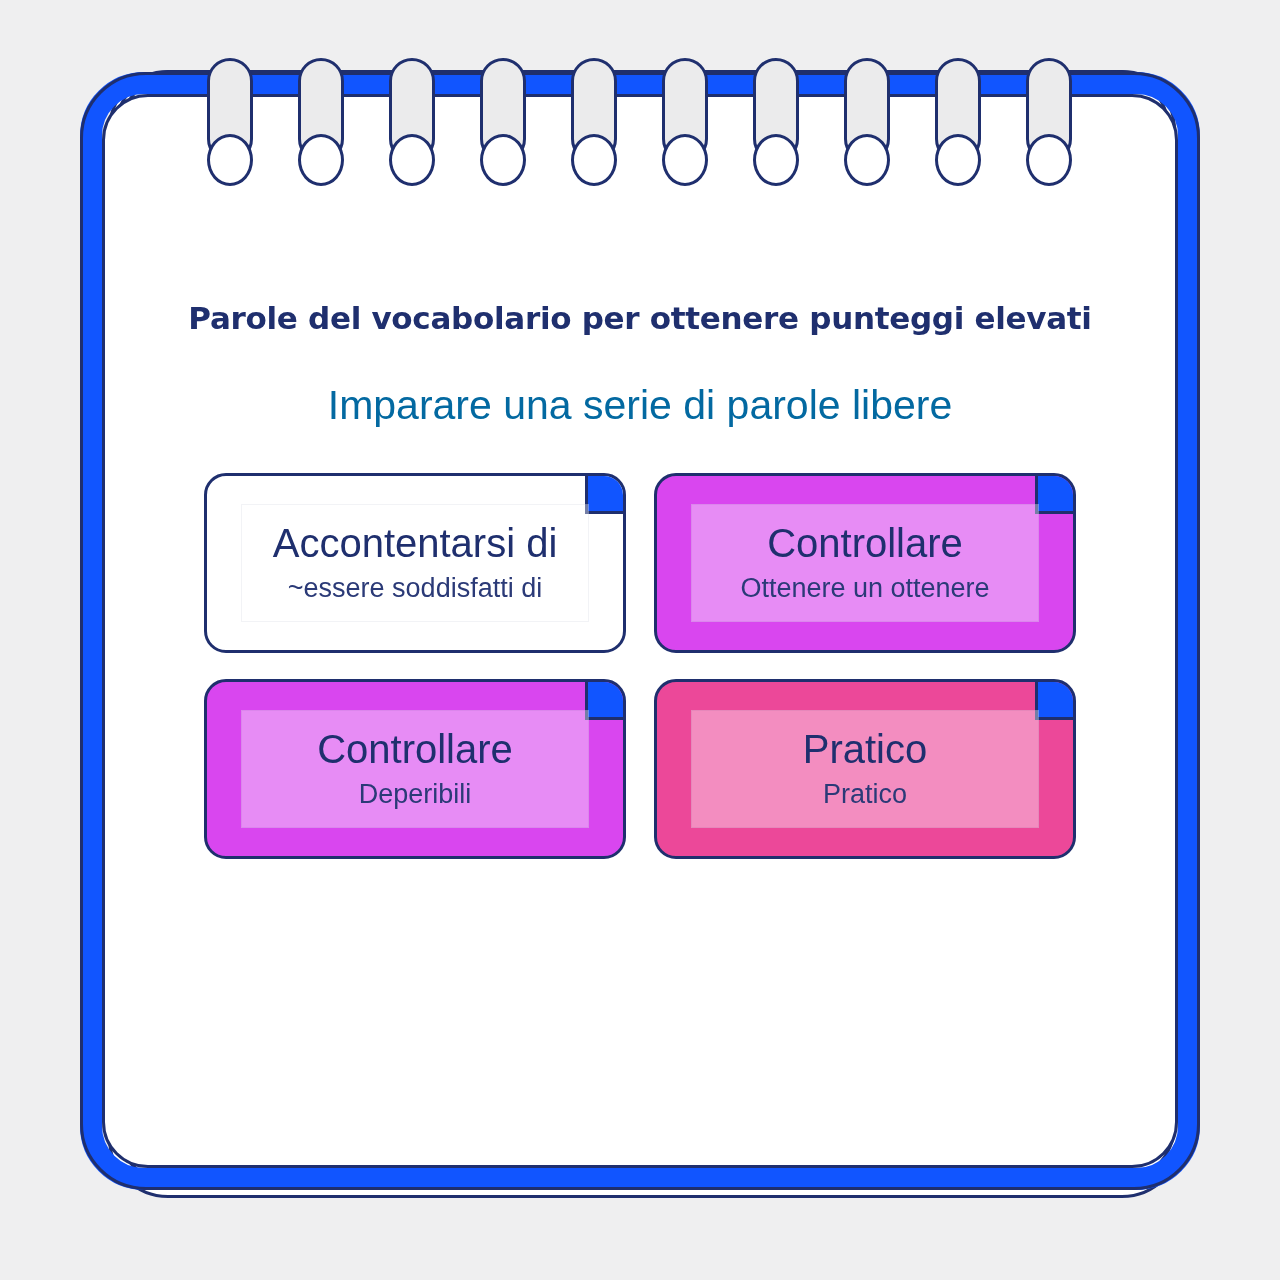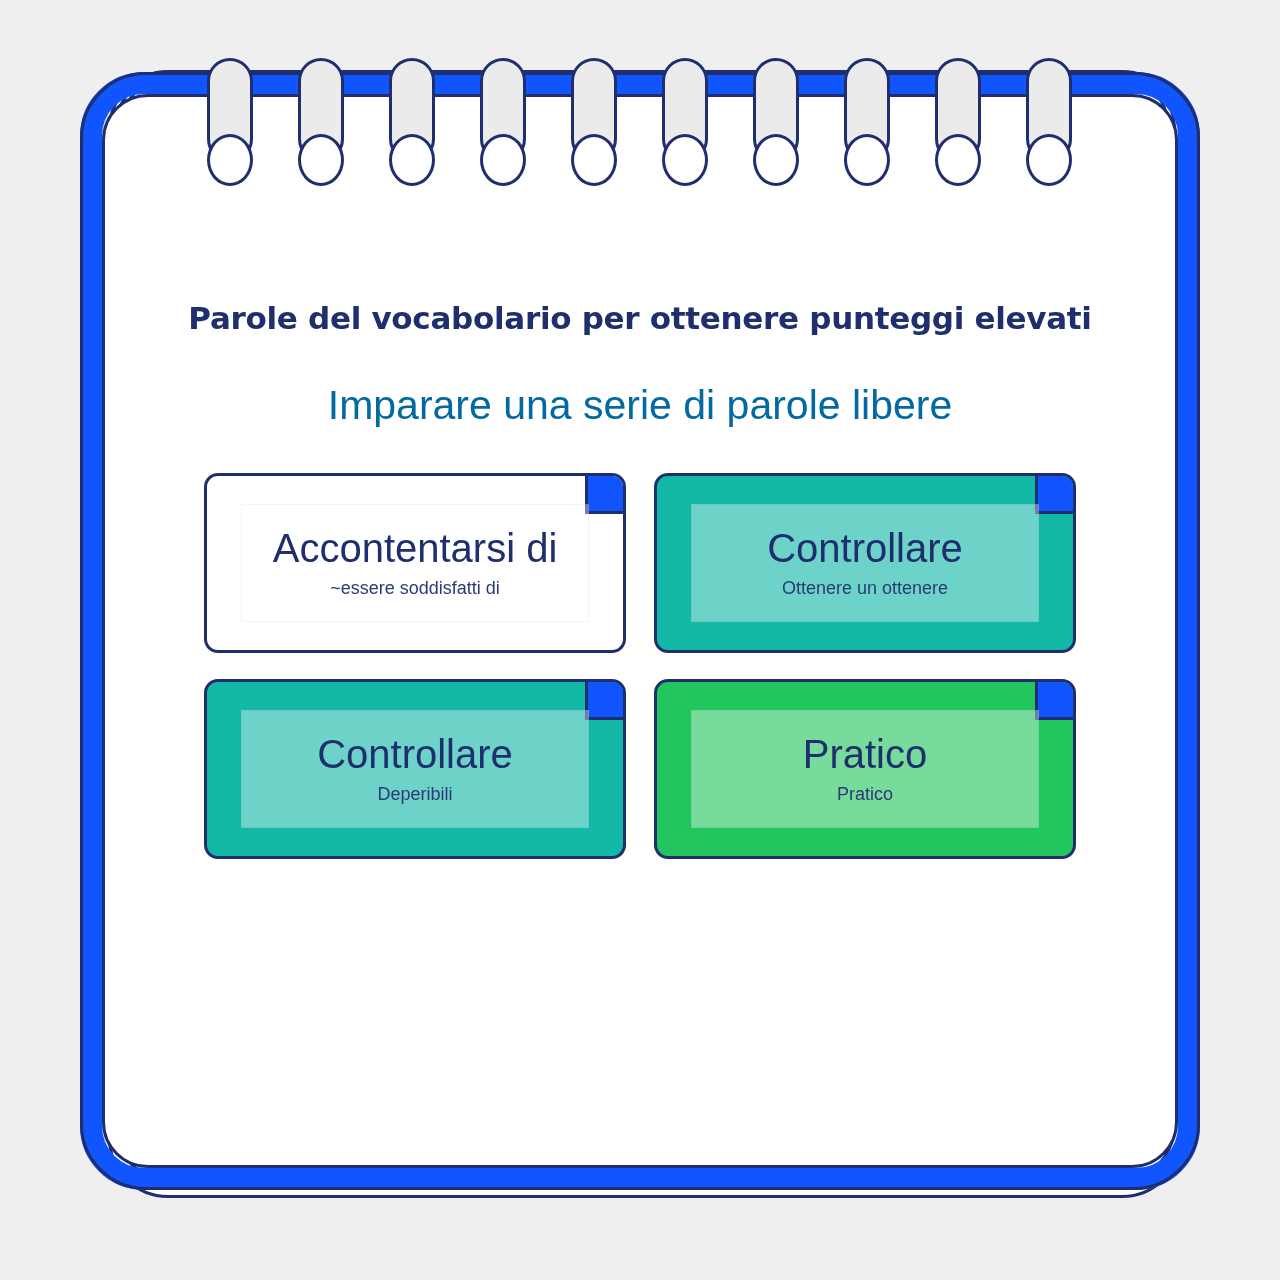--- a/index.html
+++ b/index.html
@@ -126,31 +126,31 @@
     grid-template-columns: 422px 422px;
     grid-column-gap: 28px;
     grid-row-gap: 26px;
     justify-content: center;
   }
 
   .card {
     position: relative;
     height: 180px;
     border: 3px solid #1f2f6e;
-    border-radius: 14px;
+    border-radius: 22px;
     box-sizing: border-box;
     background: #ffffff;
     display: flex;
     flex-direction: column;
     align-items: center;
     justify-content: center;
     overflow: hidden;
   }
-  .card.shaded { background: #14b8a6; }
-  .card.shaded.warm { background: #22c55e; }
+  .card.shaded { background: #d946ef; }
+  .card.shaded.warm { background: #ec4899; }
 
   
   .card .corner {
     position: absolute;
     right: -2px;
     top: -2px;
     width: 40px;
     height: 40px;
     background: #1155ff;
     border-left: 3px solid #1f2f6e;
@@ -176,21 +176,21 @@
     font-size: 40px;
     color: #1f2f6e;
     line-height: 1.05;
     margin-bottom: 10px;
     z-index: 2;
     text-align: center;
   }
   .card .gloss {
     position: relative;
     font-family: "Liberation Sans", sans-serif;
-    font-size: 18px;
+    font-size: 27px;
     color: #2b3a77;
     line-height: 1.1;
     z-index: 2;
     text-align: center;
   }
 </style>
 </head>
 <body>
 
 <div id="stage">

